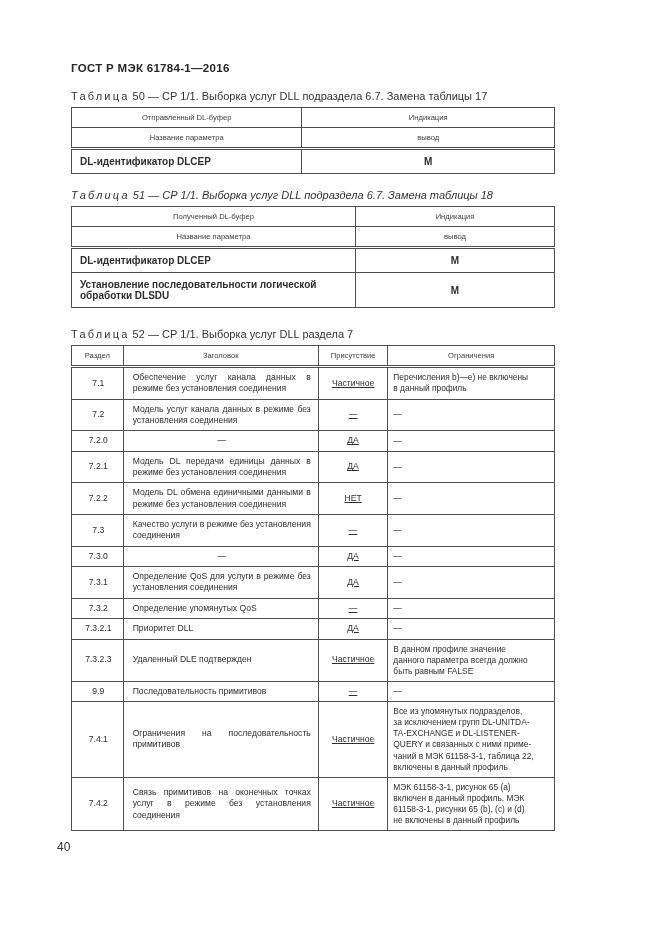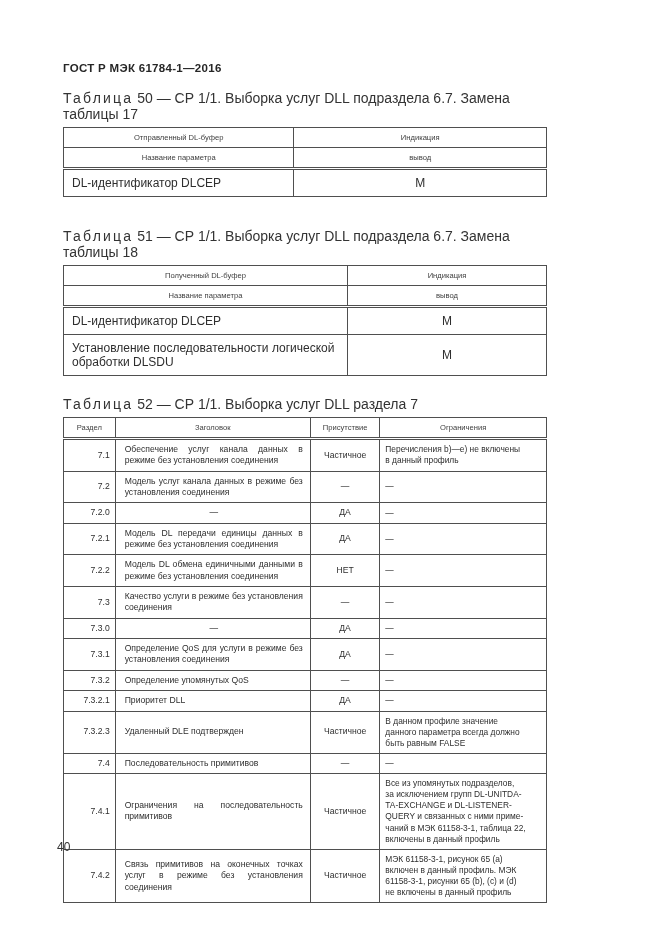--- a/index.html
+++ b/index.html
@@ -10,32 +10,32 @@
     color: #2e2e2e;
     overflow: hidden;
   }
   .page {
     position: relative;
     width: 661px; height: 935px;
     background: #fff;
   }
   .content {
     position: absolute;
-    left: 63px; top: 0;
+    left: 71px; top: 0;
     width: 484px;
   }
   .doc-title {
     margin-top: 62px;
     font-size: 11.5px;
     font-weight: bold;
     letter-spacing: 0.3px;
     color: #262626;
   }
   .caption {
-    font-size: 14px;
+    font-size: 11px;
     color: #333;
     margin-top: 16px;
     margin-bottom: 5px;
   }
   .cap-word { letter-spacing: 2.2px; }
   table {
     width: 100%;
     border-collapse: collapse;
     table-layout: fixed;
     border-radius: 23px;
@@ -47,40 +47,41 @@
   }
   thead th {
     font-size: 7.6px;
     color: #3d3d3d;
     text-align: center;
     padding: 5px 4px;
   }
   thead tr:last-child th { border-bottom: 3px double #4f4f4f; }
   
   .t-io tbody td {
-    font-size: 12px;
+    font-size: 10px;
     padding: 6px 6px;
+    font-weight: bold;
   }
   .t-io td.c-name { text-align: left; padding-left: 8px; }
   .t-io td.c-val  { text-align: center; }
   .t50 .w1 { width: 47.7%; } .t50 .w2 { width: 52.3%; }
   .t51 .w1 { width: 58.8%; } .t51 .w2 { width: 41.2%; }
   
   .t52 .wsec  { width: 10.7%; }
   .t52 .wtit  { width: 40.4%; }
   .t52 .wpres { width: 14.4%; }
   .t52 .wrest { width: 34.5%; }
   .t52 tbody td {
     font-size: 8.6px;
     line-height: 1.32;
     padding: 4px 5px;
   }
-  .t52 td.c-sec   { text-align: right; padding-left: 7px; }
+  .t52 td.c-sec   { text-align: center; padding-left: 7px; }
   .t52 td.c-title { text-align: justify; padding-left: 9px; padding-right: 7px; }
-  .t52 td.c-pres  { text-align: center; }
+  .t52 td.c-pres  { text-align: center; text-decoration: underline; }
   .t52 td.c-restr { text-align: left; white-space: pre-line; font-size: 8.4px; }
   .page-number {
     position: absolute;
     left: 57px; top: 840px;
     font-size: 12px;
     color: #333;
   }
 </style>
 </head>
 <body>
@@ -106,21 +107,21 @@
         </tr>
       </thead>
       <tbody>
         <tr>
           <td class="c-name">DL-идентификатор DLCEP</td>
           <td class="c-val">М</td>
         </tr>
       </tbody>
     </table>
 
-    <div class="caption" style="margin-top:31px;">
+    <div class="caption" style="margin-top:15px;font-style:italic;">
       <span class="cap-word">Таблица</span>
       <span>51 — СР 1/1. Выборка услуг DLL подраздела 6.7. Замена таблицы 18</span>
     </div>
     <table class="t-io t51">
       <thead>
         <tr>
           <th class="w1">Полученный DL-буфер</th>
           <th class="w2">Индикация</th>
         </tr>
         <tr>
@@ -217,21 +218,21 @@
         </tr>
         <tr>
           <td class="c-sec">7.3.2.3</td>
           <td class="c-title">Удаленный DLE подтвержден</td>
           <td class="c-pres">Частичное</td>
           <td class="c-restr">В данном профиле значение
 данного параметра всегда должно
 быть равным FALSE</td>
         </tr>
         <tr>
-          <td class="c-sec">7.4</td>
+          <td class="c-sec">9.9</td>
           <td class="c-title">Последовательность примитивов</td>
           <td class="c-pres">—</td>
           <td class="c-restr">—</td>
         </tr>
         <tr>
           <td class="c-sec">7.4.1</td>
           <td class="c-title">Ограничения на последовательность примитивов</td>
           <td class="c-pres">Частичное</td>
           <td class="c-restr">Все из упомянутых подразделов,
 за исключением групп DL-UNITDA-

